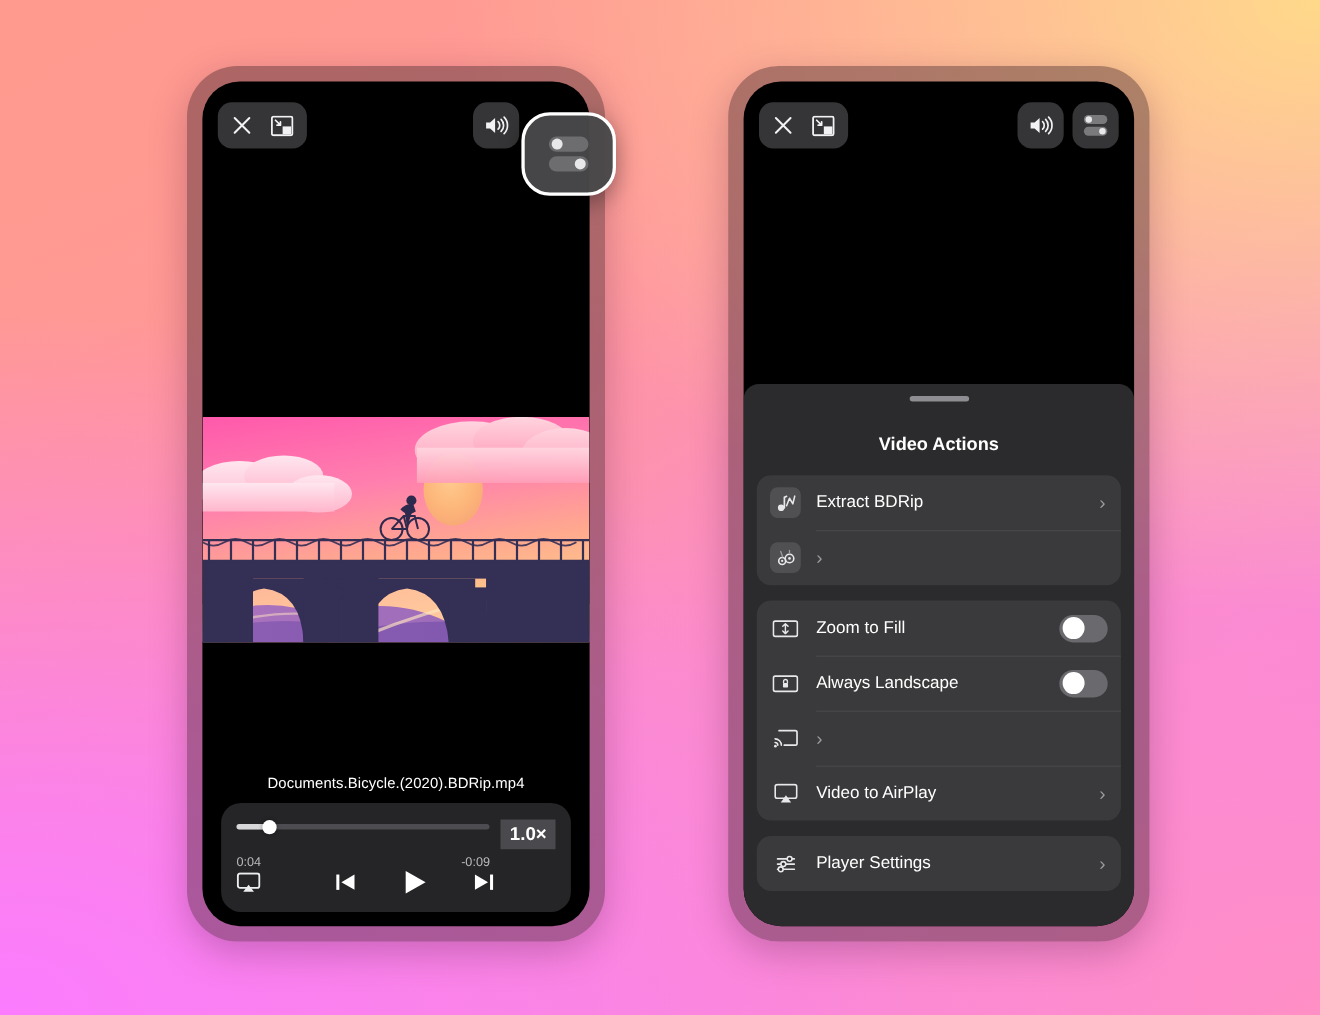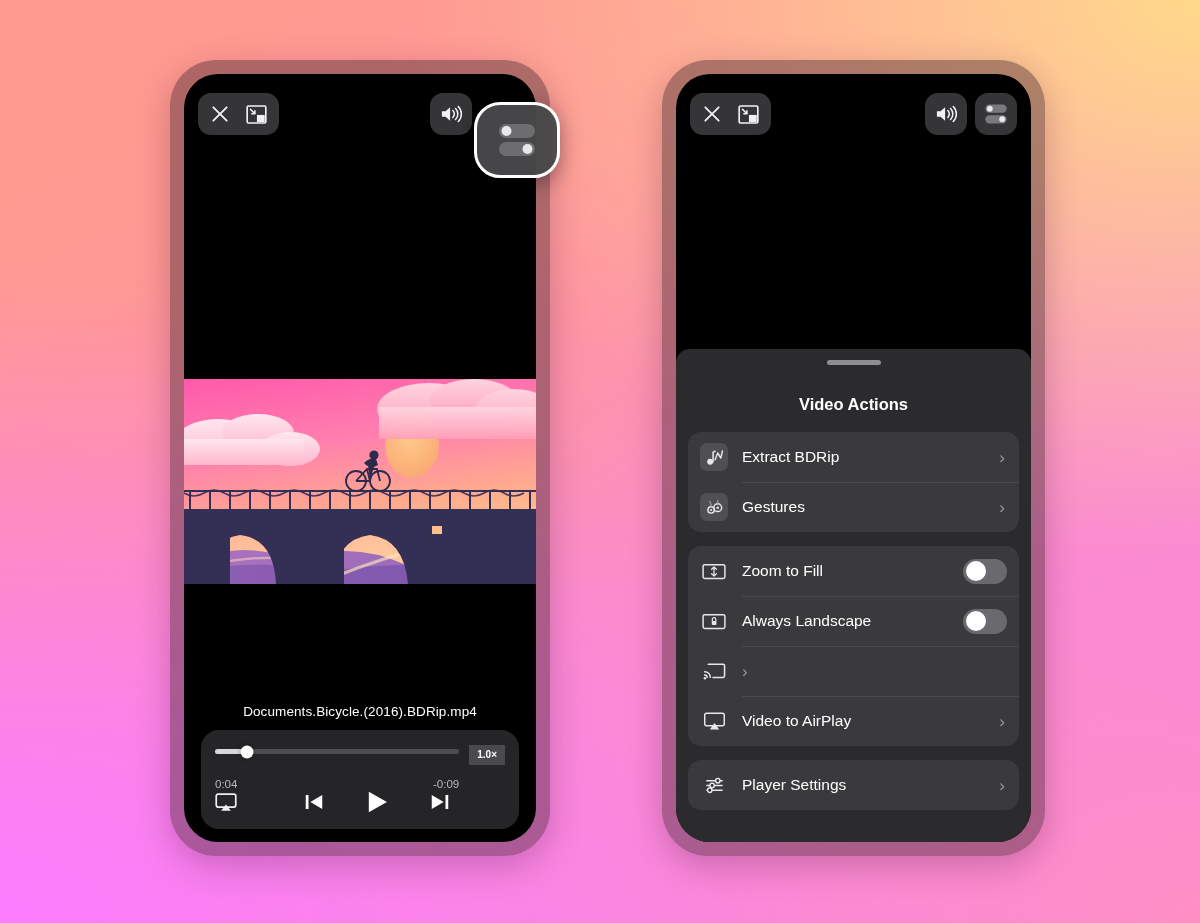--- a/index.html
+++ b/index.html
@@ -123,21 +123,21 @@
     width: 13px; height: 13px; border-radius: 50%;
     background: #fff; transform: translate(-50%,-50%);
     box-shadow: 0 0 4px rgba(0,0,0,.4);
   }
   .times {
     display: flex; justify-content: space-between;
     color: #b9b9be; font-size: 11.5px; margin-top: 24px;
   }
   .speed-badge {
     background: #4a4a4e; color: #fff;
-    font-size: 10px; font-weight: bold;
+    font-size: 17px; font-weight: bold;
     padding: 5px 8px; border-radius: 0;
     line-height: 1; margin-top: 1px;
   }
   .play-row {
     position: absolute; left: 14px; right: 14px; bottom: 10px;
     height: 34px;
     display: flex; align-items: center;
   }
   .play-row .airplay { width: 34px; display:flex; align-items:center; justify-content:flex-start;}
   .play-row .transport {
@@ -355,21 +355,21 @@
           <path d="M172 102 L183 90 L193 90 L196 102 M183 90 L186 102 M186 102 L172 102"></path>
         </g>
         <g fill="#2e2a4e">
           <path d="M186 101 L190 88 L194 86 L192 80 L188 80 L184 86 Z"></path>
           <circle cx="190" cy="76" r="4.6"></circle>
           <path d="M180 84 q6 -6 11 -4 l-1 8 q-6 1 -10 -4 Z"></path>
         </g>
       </svg>
     </div>
 
-    <div class="filename">Documents.Bicycle.(2016).BDRip.mp4</div>
+    <div class="filename">Documents.Bicycle.(2020).BDRip.mp4</div>
 
     <div class="ctrl-card">
       <div class="seek-row">
         <div class="seek-col">
           <div class="track">
             <div class="track-fill" style="width: 13%;"></div>
             <div class="knob" style="left: 13%;"></div>
           </div>
           <div class="times">
             <span>0:04</span>
@@ -486,21 +486,20 @@
         <div class="row">
           <span class="row-icon tinted">
             <svg width="19" height="19" viewBox="0 0 20 20">
               <circle cx="6.4" cy="12.6" r="3.3" fill="none" stroke="#e8e8ea" stroke-width="1.5"></circle>
               <circle cx="6.4" cy="12.6" r="1.1" fill="#e8e8ea"></circle>
               <circle cx="13.4" cy="10.2" r="4.1" fill="none" stroke="#e8e8ea" stroke-width="1.5"></circle>
               <circle cx="13.4" cy="10.2" r="1.3" fill="#e8e8ea"></circle>
               <path d="M5 3.5 L6.8 8.6 M13.4 2.6 L13.4 5.6" stroke="#9a9a9f" stroke-width="1.3" stroke-linecap="round"></path>
             </svg>
           </span>
-          <span class="row-label">Gestures</span>
           <span class="chev">›</span>
         </div>
       </div>
 
       <div class="group">
         <div class="row">
           <span class="row-icon">
             <svg width="24" height="19" viewBox="0 0 26 20">
               <rect x="1.2" y="2.6" width="23.6" height="15" rx="1.8" fill="none" stroke="#e8e8ea" stroke-width="1.6"></rect>
               <path d="M13 5.6 V14.4 M10.4 7.6 L13 5.1 L15.6 7.6 M10.4 12.4 L13 14.9 L15.6 12.4" stroke="#e8e8ea" stroke-width="1.4" fill="none" stroke-linecap="round" stroke-linejoin="round"></path>

